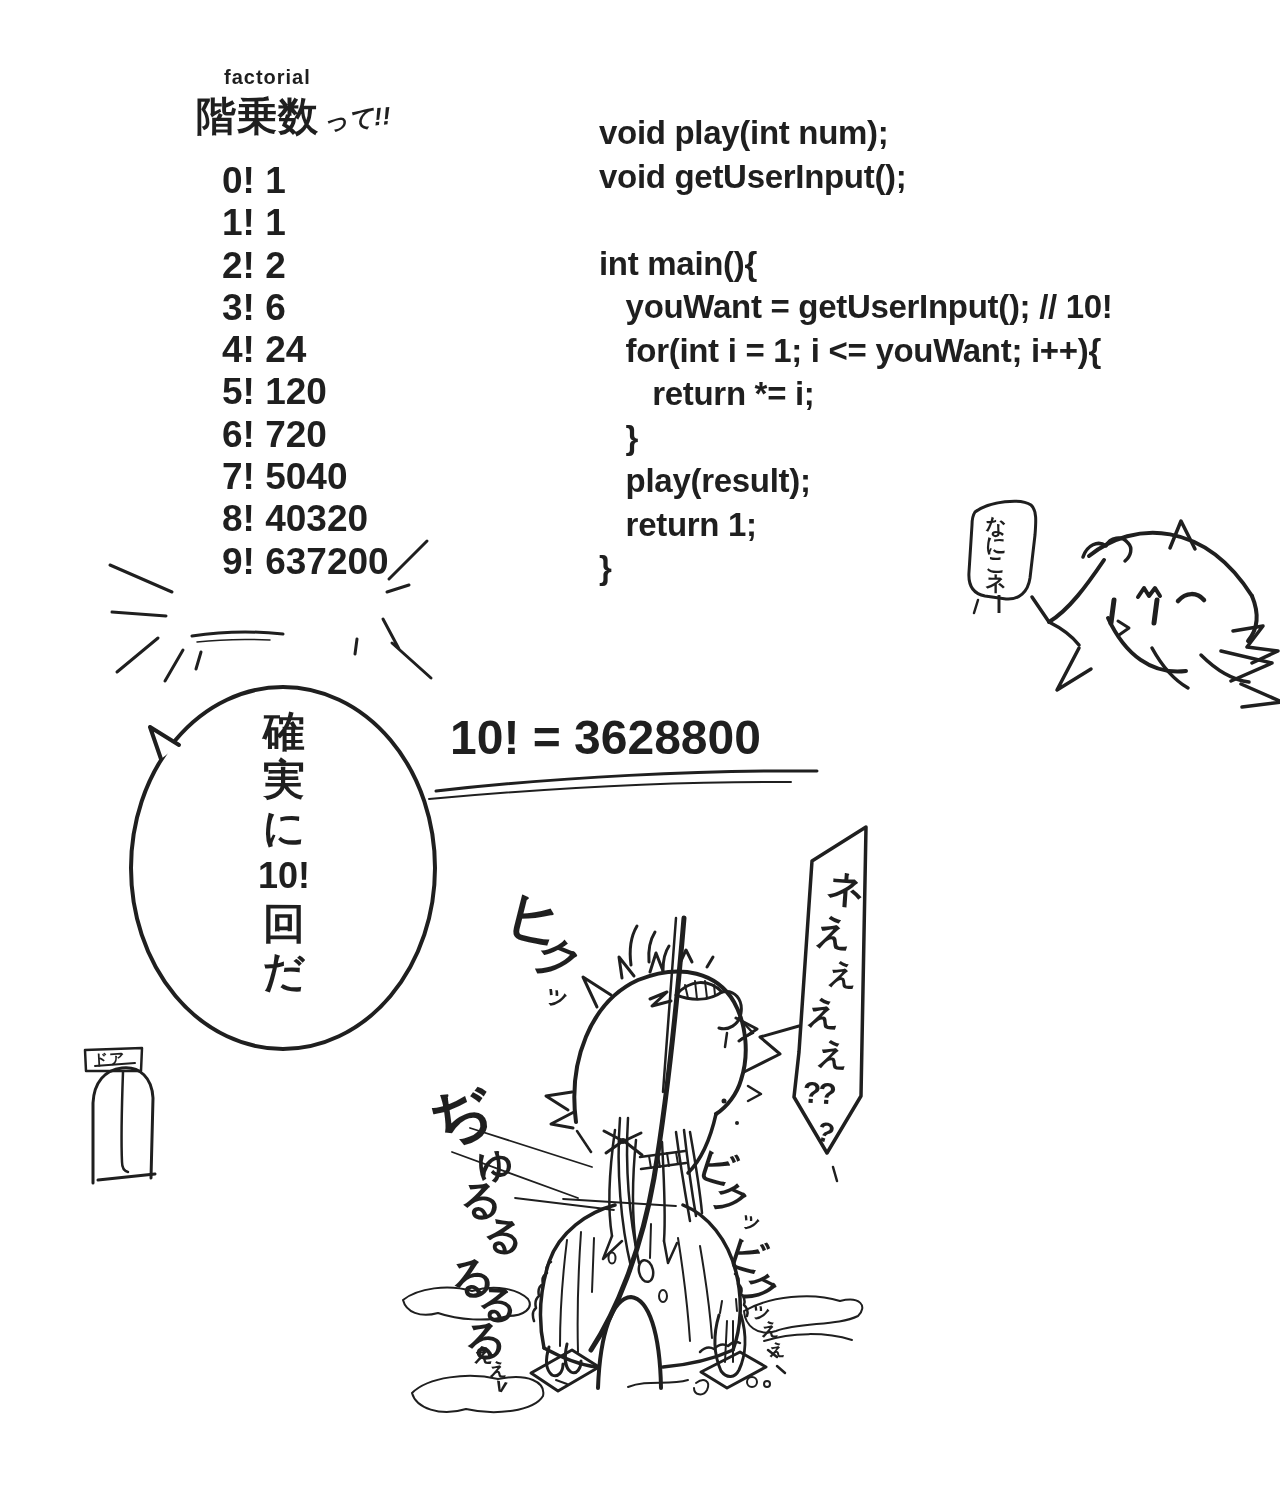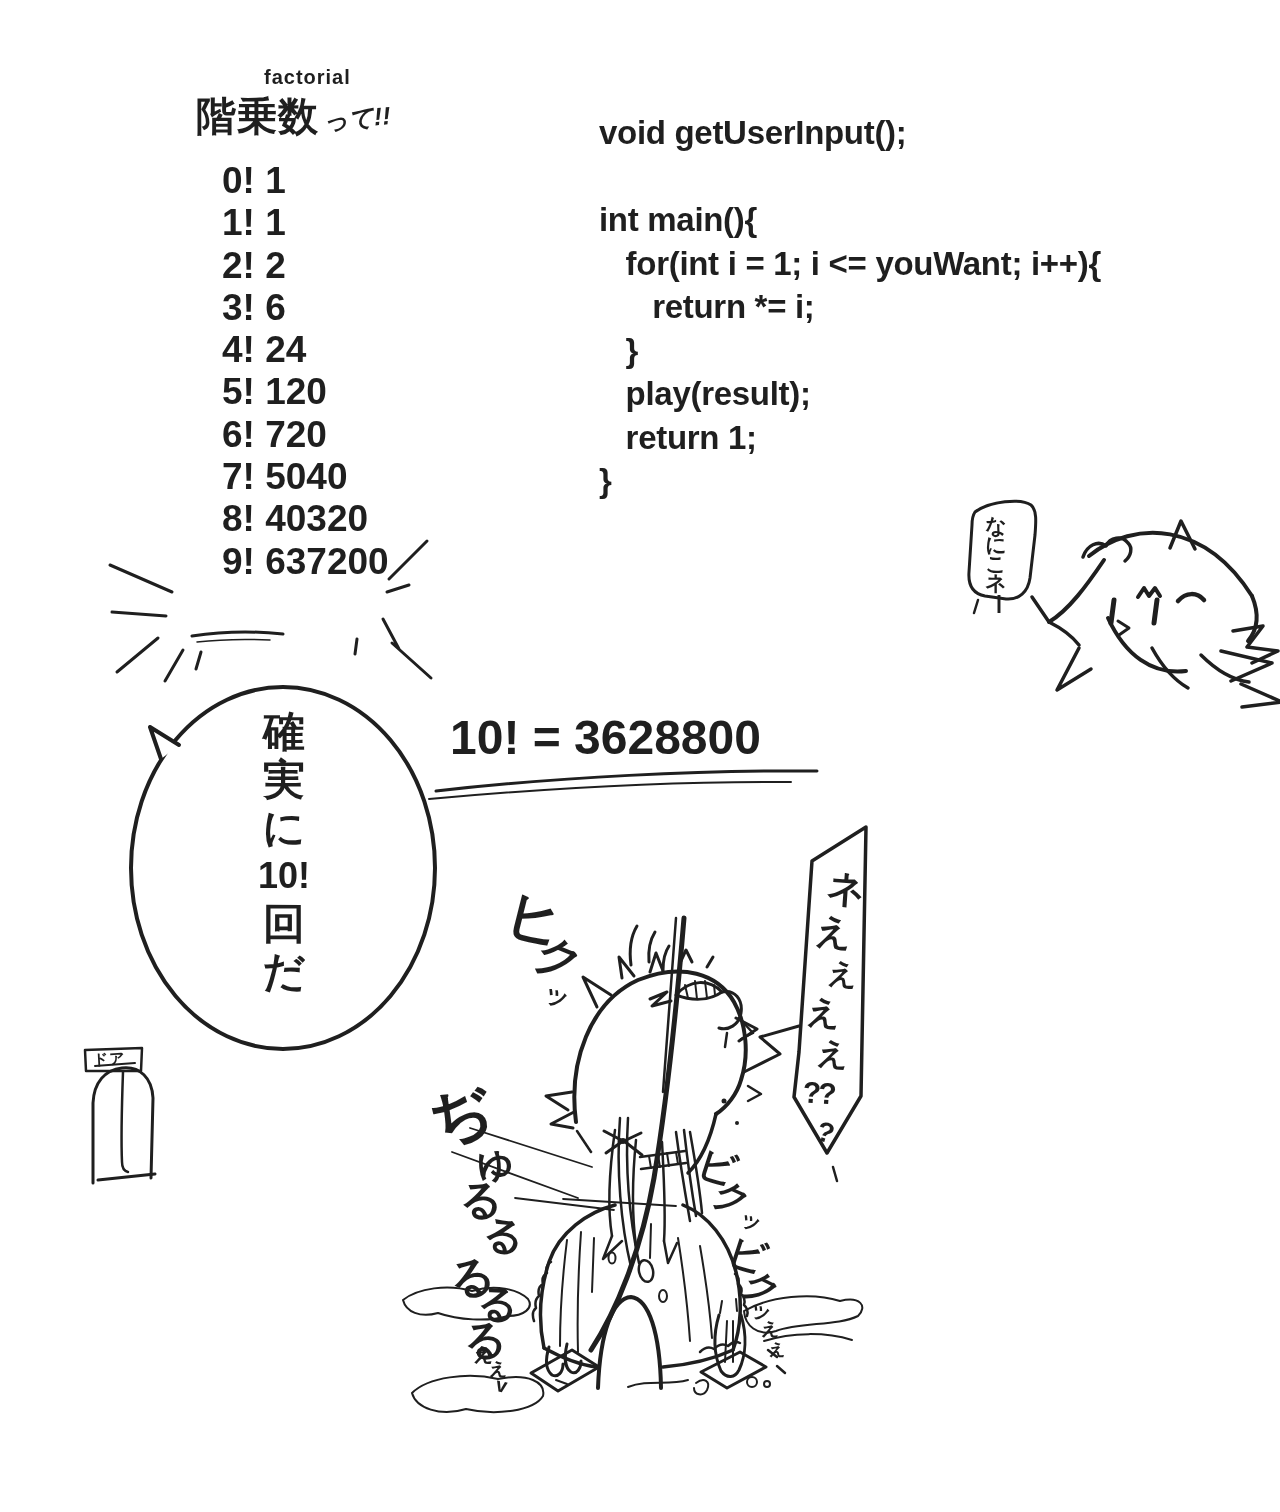--- a/index.html
+++ b/index.html
@@ -7,21 +7,21 @@
     position:relative;width:1280px;height:1512px;background:#ffffff;
     overflow:hidden;color:#1f1f1f;
     font-family:"Liberation Sans","DejaVu Sans",sans-serif;
   }
   .abs{position:absolute;}
   .sketch{position:absolute;left:0;top:0;z-index:1;}
   .txt{z-index:2;}
 
   
   .title-block{left:196px;top:66px;}
-  .title-ruby{display:block;margin-left:28px;font-size:20px;font-weight:700;letter-spacing:1px;text-align:center;}
+  .title-ruby{display:block;margin-left:28px;font-size:20px;font-weight:700;letter-spacing:1px;}
   .title-row{display:flex;align-items:baseline;}
   .title-main{font-size:40px;font-weight:700;letter-spacing:1px;}
   .title-suffix{font-size:25px;font-weight:700;font-style:italic;display:inline-block;
     transform:rotate(-5deg) translateY(-3px);margin-left:4px;}
 
   
   .fact-list{left:186px;top:160px;}
   .fact-item{font-size:37px;font-weight:700;line-height:42.3px;white-space:pre;margin-left:36px;}
 
   
@@ -229,23 +229,25 @@
       <div class="fact-item">4! 24</div>
       <div class="fact-item">5! 120</div>
       <div class="fact-item">6! 720</div>
       <div class="fact-item">7! 5040</div>
       <div class="fact-item">8! 40320</div>
       <div class="fact-item">9! 637200</div>
     </div>
 
   <div class="abs txt code-block">
 
+  <div class="code-line">void play(int num);</div>
       <div class="code-line">void getUserInput();</div>
       <div class="code-line"></div>
       <div class="code-line">int main(){</div>
+      <div class="code-line">   youWant = getUserInput(); // 10!</div>
       <div class="code-line">   for(int i = 1; i &lt;= youWant; i++){</div>
       <div class="code-line">      return *= i;</div>
       <div class="code-line">   }</div>
       <div class="code-line">   play(result);</div>
       <div class="code-line">   return 1;</div>
       <div class="code-line">}</div>
     </div>
 
   <div class="abs txt equation">10! = 3628800</div>
 

